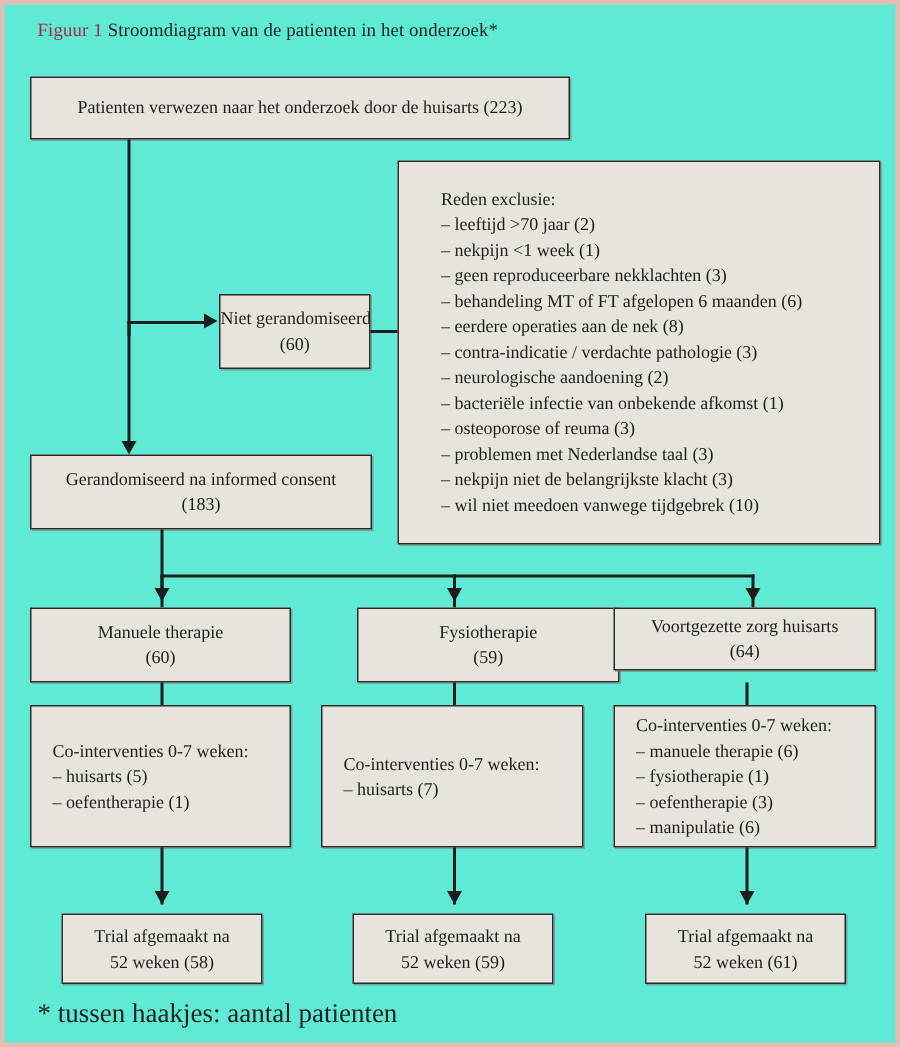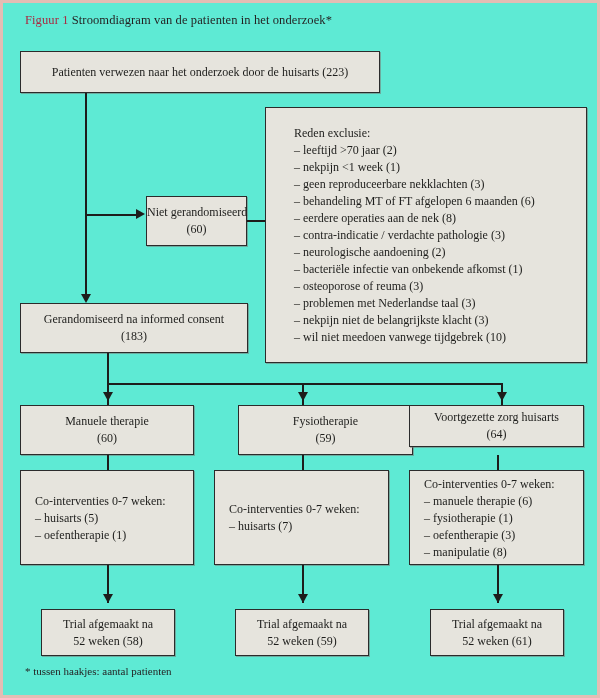--- a/index.html
+++ b/index.html
@@ -51,21 +51,21 @@
     border-top:9px solid #1d1d1b;
   }
   .arrow-r{
     position:absolute;width:0;height:0;
     border-top:5.5px solid transparent;
     border-bottom:5.5px solid transparent;
     border-left:9px solid #1d1d1b;
   }
   #footnote{
     position:absolute;left:22px;top:662px;
-    font-size:11px;color:#231f20;
+    font-size:18px;color:#231f20;
   }
 </style>
 </head>
 <body>
 
 <div id="figure-frame">
 
   <div id="caption">
     <span class="lbl">Figuur 1</span>
     <span>Stroomdiagram van de patienten in het onderzoek*</span>
@@ -172,21 +172,21 @@
         <div>– huisarts (7)</div>
       </div>
     </div>
 
     <div class="box left" style="left:403px;top:464px;width:175px;height:95px;">
       <div class="inner" style="padding-left:14px;">
         <div>Co-interventies 0-7 weken:</div>
         <div>– manuele therapie (6)</div>
         <div>– fysiotherapie (1)</div>
         <div>– oefentherapie (3)</div>
-        <div>– manipulatie (8)</div>
+        <div>– manipulatie (6)</div>
       </div>
     </div>
 
     <div class="ln v" style="left:101px;top:559px;height:38px;"></div>
     <div class="arrow" style="left:96.5px;top:588px;"></div>
 
     <div class="ln v" style="left:296px;top:559px;height:38px;"></div>
     <div class="arrow" style="left:291.5px;top:588px;"></div>
 
     <div class="ln v" style="left:491px;top:559px;height:38px;"></div>

